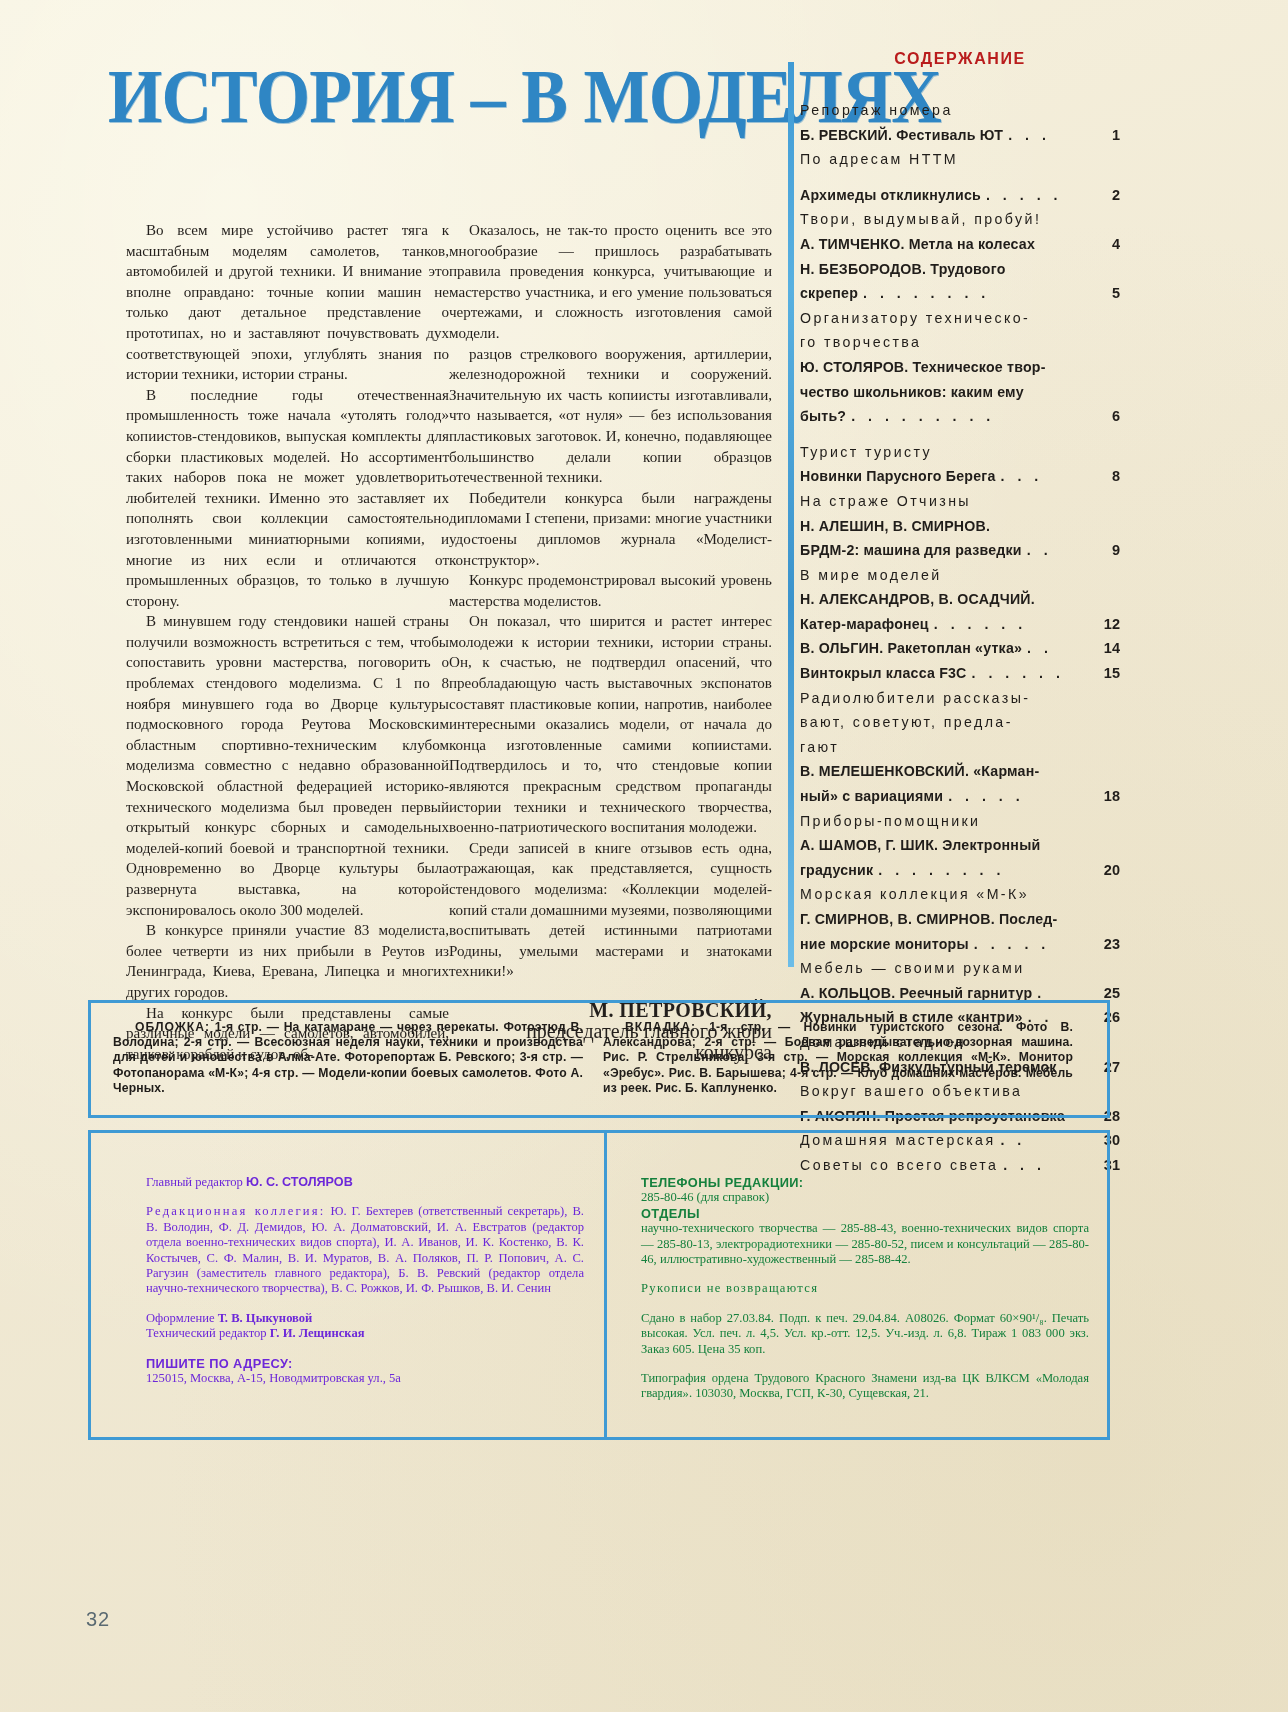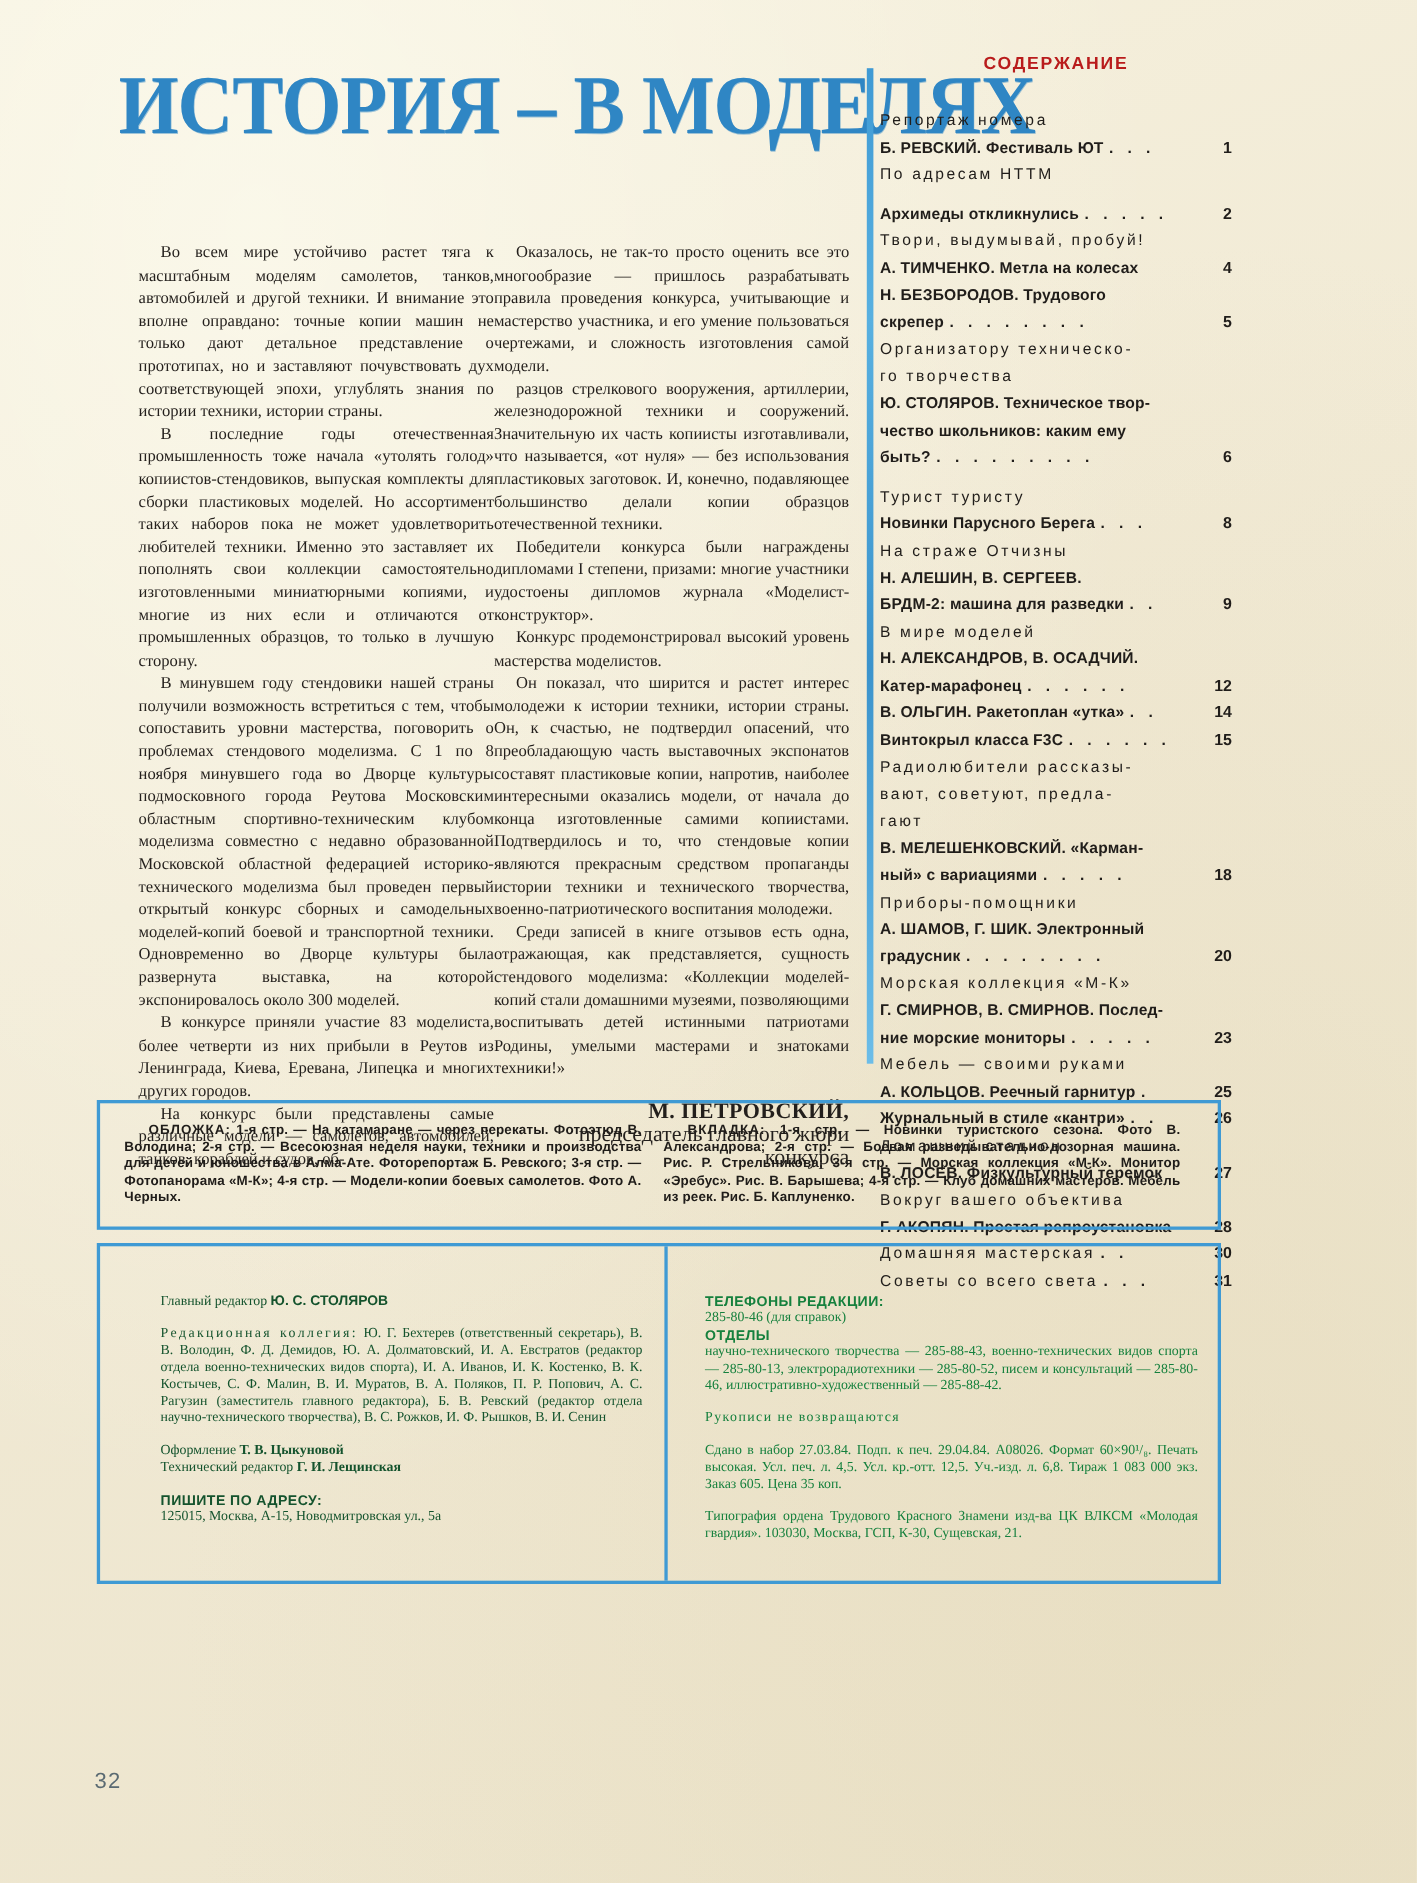--- a/index.html
+++ b/index.html
@@ -209,21 +209,21 @@
   
   .colo-left {
     position: absolute;
     left: 0; top: 0;
     width: 513px;
     height: 100%;
     box-sizing: border-box;
     padding: 42px 20px 0 55px;
     font-size: 12.6px;
     line-height: 15.4px;
-    color: #14532d;
+    color: #6d28d9;
   }
   .colo-right {
     position: absolute;
     left: 516px; top: 0;
     width: 506px;
     height: 100%;
     box-sizing: border-box;
     padding: 42px 24px 0 34px;
     font-size: 12.6px;
     line-height: 15.4px;
@@ -332,21 +332,21 @@
         </li>
         <li class="toc-row entry">
           <span class="txt">Новинки Парусного Берега<span class="leader">. . .</span></span>
           <span class="pg">8</span>
         </li>
         <li class="toc-row rubric">
           <span class="txt">На страже Отчизны</span>
           <span class="pg"></span>
         </li>
         <li class="toc-row entry">
-          <span class="txt">Н. АЛЕШИН, В. СЕРГЕЕВ.</span>
+          <span class="txt">Н. АЛЕШИН, В. СМИРНОВ.</span>
           <span class="pg"></span>
         </li>
         <li class="toc-row entry">
           <span class="txt">БРДМ-2: машина для разведки<span class="leader">. .</span></span>
           <span class="pg">9</span>
         </li>
         <li class="toc-row rubric">
           <span class="txt">В мире моделей</span>
           <span class="pg"></span>
         </li>

